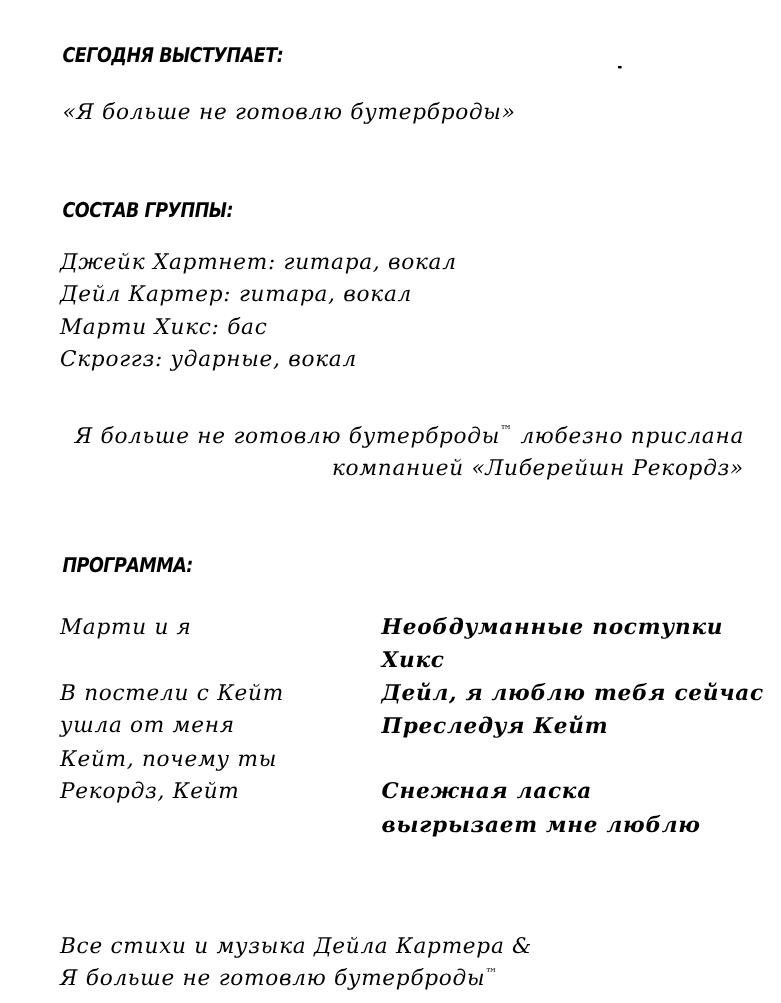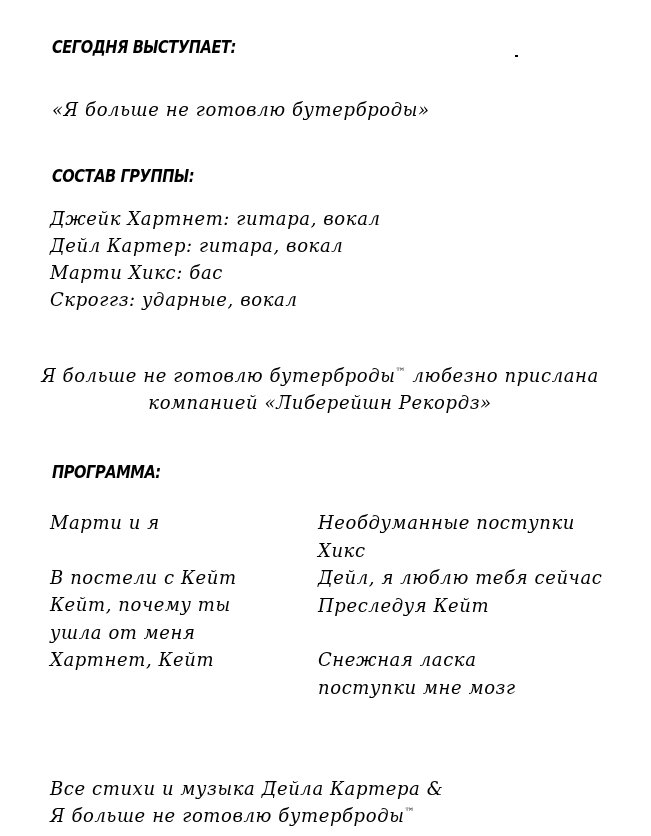--- a/index.html
+++ b/index.html
@@ -70,57 +70,57 @@
       height: 27px;
     }
   </style>
 </head>
 <body>
 
 <div class="heading" style="top:37px;">СЕГОДНЯ ВЫСТУПАЕТ:</div>
 
 <div class="stray-dot"></div>
 
-<div class="hand" style="left:52px; top:96px;font-style:italic;">«Я больше не готовлю бутерброды»</div>
+<div class="hand" style="left:52px; top:80px;font-style:italic;">«Я больше не готовлю бутерброды»</div>
 
 <div class="heading" style="top:166px;">СОСТАВ ГРУППЫ:</div>
 
 <div class="hand lines" style="left:50px; top:205px;">
   <div>Джейк Хартнет: гитара, вокал</div>
   <div>Дейл Картер: гитара, вокал</div>
   <div>Марти Хикс: бас</div>
   <div>Скроггз: ударные, вокал</div>
 </div>
 
-<div class="hand center-block" style="top:362px;">
+<div class="hand center-block" style="top:350px;text-align:right;">
   <div>
     <span>Я больше не готовлю бутерброды</span><span class="tm">™</span><span> любезно прислана</span>
   </div>
   <div>компанией «Либерейшн Рекордз»</div>
 </div>
 
 <div class="heading" style="top:462px;">ПРОГРАММА:</div>
 
 <div class="hand set-col" style="left:50px; top:509px;">
   <div class="song">Марти и я</div>
   <div class="song spacer"></div>
   <div class="song">В постели с Кейт</div>
+  <div class="song">ушла от меня</div>
   <div class="song">Кейт, почему ты</div>
-  <div class="song">ушла от меня</div>
-  <div class="song">Хартнет, Кейт</div>
+  <div class="song">Рекордз, Кейт</div>
 </div>
 
-<div class="hand set-col" style="left:318px; top:509px;">
+<div class="hand set-col" style="left:318px; top:509px;font-weight:bold;">
   <div class="song">Необдуманные поступки</div>
   <div class="song">Хикс</div>
   <div class="song">Дейл, я люблю тебя сейчас</div>
   <div class="song">Преследуя Кейт</div>
   <div class="song spacer"></div>
   <div class="song">Снежная ласка</div>
-  <div class="song">поступки мне мозг</div>
+  <div class="song">выгрызает мне люблю</div>
 </div>
 
 <div class="hand lines" style="left:50px; top:763px;margin-top:12px;">
   <div>Все стихи и музыка Дейла Картера &amp;</div>
   <div>
     <span>Я больше не готовлю бутерброды</span><span class="tm">™</span>
   </div>
 </div>
 
 </body></html>

